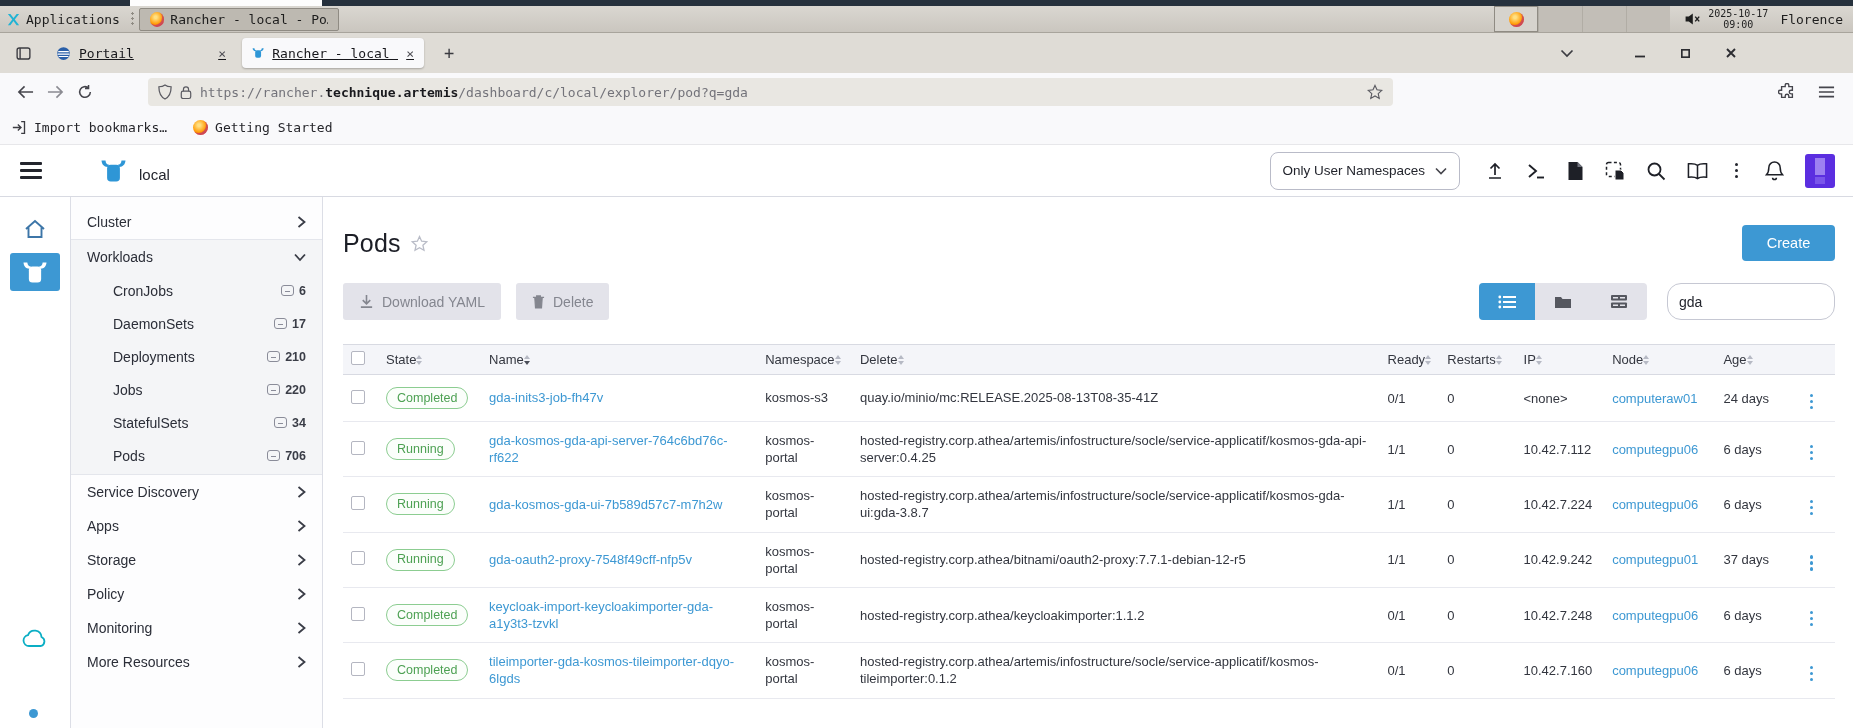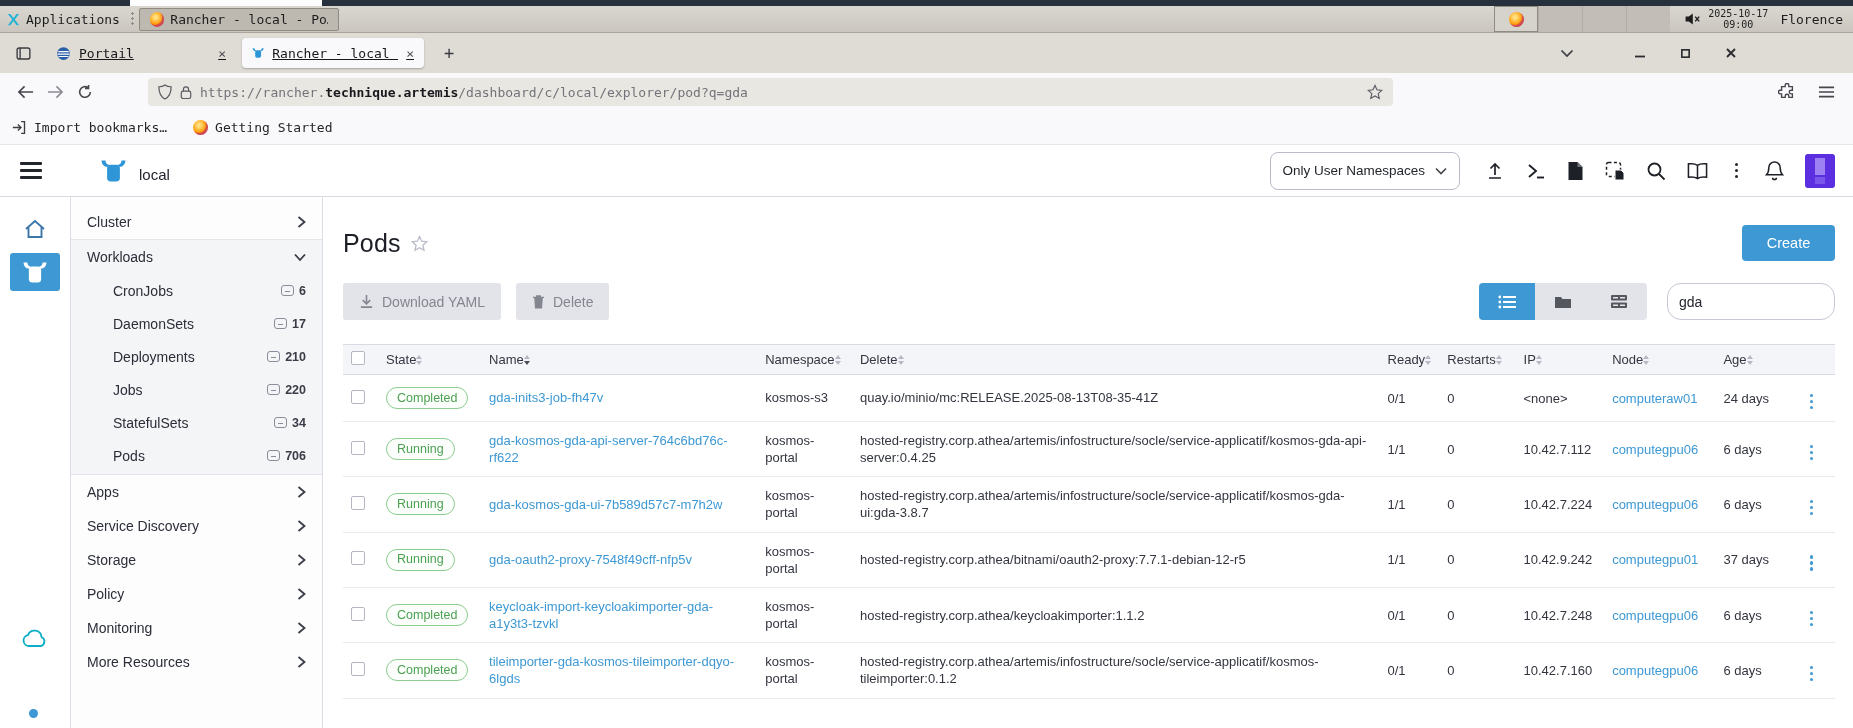--- a/index.html
+++ b/index.html
@@ -433,29 +433,29 @@
         </div>
         <div class="nav-child">
           <span>Pods</span>
           <span class="count">
               <i class="chip"></i>
               <b>706</b>
             </span>
         </div>
       </div>
       <div class="nav-row">
-        <span>Apps</span>
+        <span>Service Discovery</span>
         <span class="chev">
             <svg width="9" height="12" viewBox="0 0 9 12">
               <path d="M1.5 1 L7.5 6 L1.5 11" stroke="#3a3d47" stroke-width="1.8" fill="none"></path>
             </svg>
           </span>
       </div>
       <div class="nav-row">
-        <span>Service Discovery</span>
+        <span>Apps</span>
         <span class="chev">
             <svg width="9" height="12" viewBox="0 0 9 12">
               <path d="M1.5 1 L7.5 6 L1.5 11" stroke="#3a3d47" stroke-width="1.8" fill="none"></path>
             </svg>
           </span>
       </div>
       <div class="nav-row">
         <span>Storage</span>
         <span class="chev">
             <svg width="9" height="12" viewBox="0 0 9 12">

